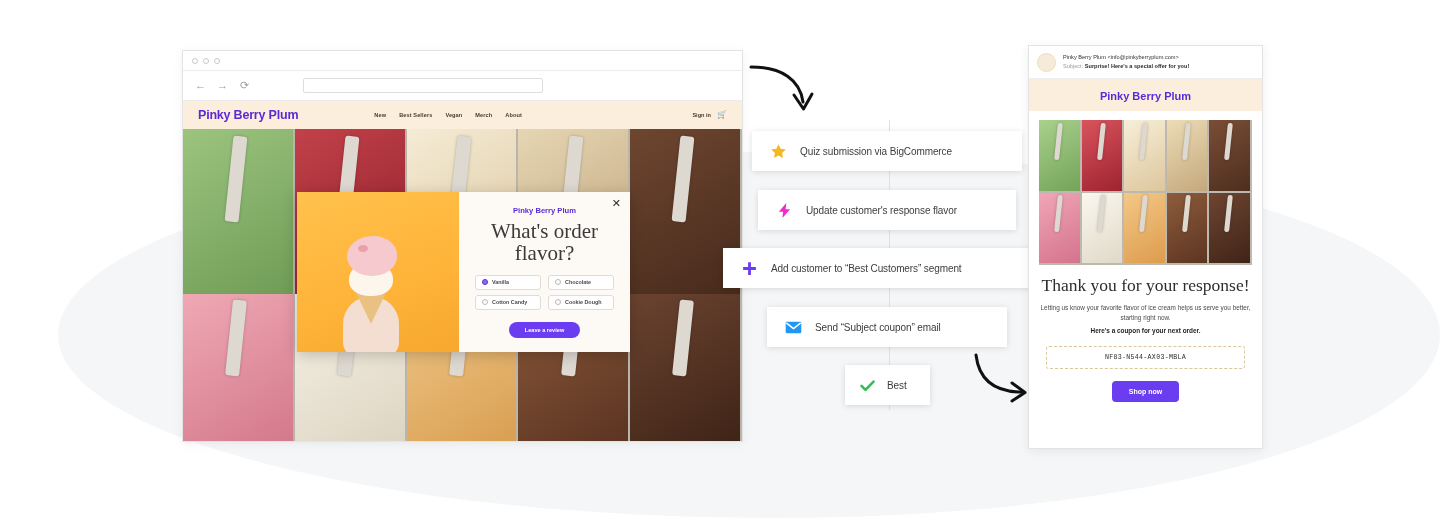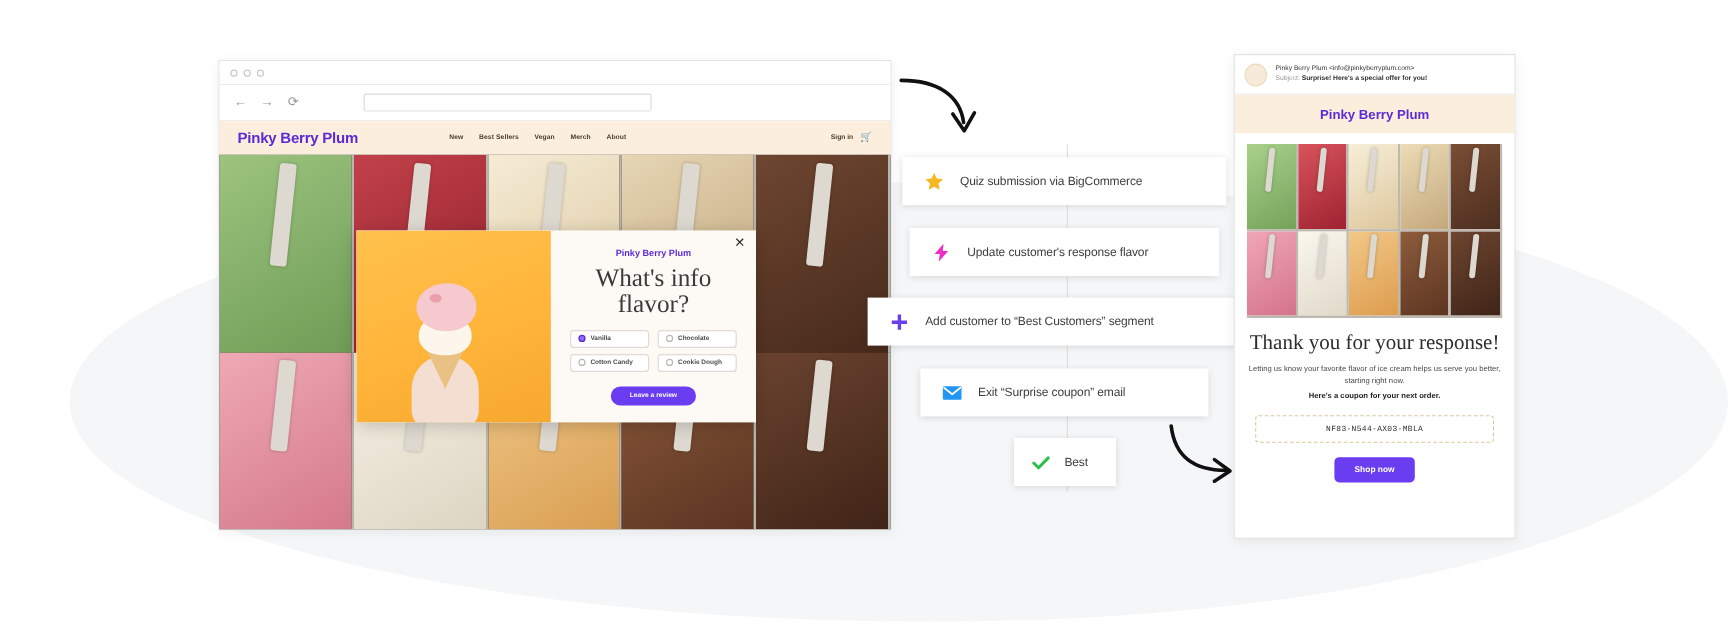--- a/index.html
+++ b/index.html
@@ -257,21 +257,21 @@
   <div class="modal">
     <div class="modal-img">
       <div class="cone-hand"></div>
       <div class="cone"></div>
       <div class="scoop-w"></div>
       <div class="scoop-p"></div>
     </div>
     <div class="modal-body">
       <span class="modal-close">✕</span>
       <div class="modal-brand">Pinky Berry Plum</div>
-      <div class="modal-title">What's info flavor?</div>
+      <div class="modal-title">What's order flavor?</div>
       <div class="opts">
         <label class="opt">
           <span class="radio on"></span>
           <span>Vanilla</span>
         </label>
         <label class="opt">
           <span class="radio"></span>
           <span>Chocolate</span>
         </label>
         <label class="opt">
@@ -314,21 +314,21 @@
         <path fill="#6a3df0" d="M10 3h4v7h7v4h-7v7h-4v-7H3v-4h7z"></path>
       </svg>
       <span class="label">Add customer to “Best Customers” segment</span>
     </div>
 
     <div class="card c4">
       <svg class="ic" viewBox="0 0 24 20">
         <rect x="1" y="2" width="22" height="16" rx="1.5" fill="#2196f3"></rect>
         <path d="M1.8 3.4L12 11.5 22.2 3.4" stroke="#fff" stroke-width="2.2" fill="none" stroke-linejoin="round"></path>
       </svg>
-      <span class="label">Exit “Surprise coupon” email</span>
+      <span class="label">Send “Subject coupon” email</span>
     </div>
 
     <div class="card c5">
       <svg class="ic" viewBox="0 0 24 24">
         <path d="M3.5 12.5l5.6 5.6L20.5 6.5" stroke="#2fbf4f" stroke-width="3.6" fill="none" stroke-linecap="round" stroke-linejoin="round"></path>
       </svg>
       <span class="label">Best</span>
     </div>
   </div>
 

